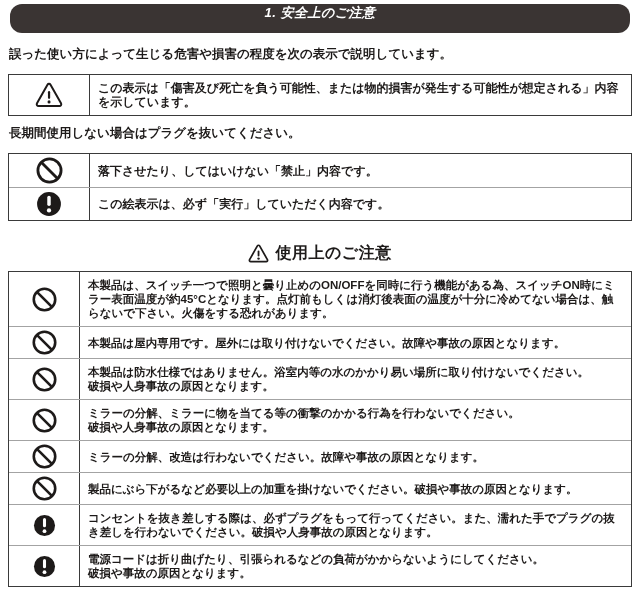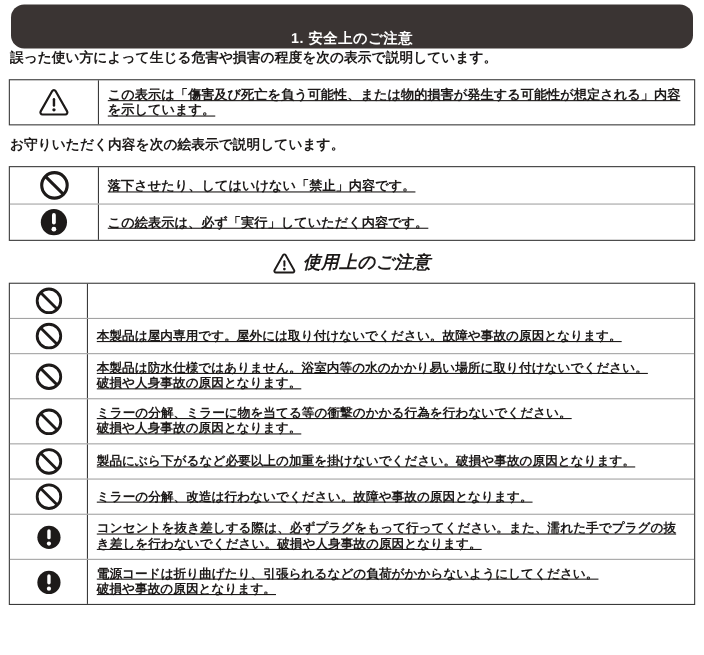--- a/index.html
+++ b/index.html
@@ -12,37 +12,38 @@
     height: 595px;
     font-family: "Liberation Sans", "DejaVu Sans", sans-serif;
     color: #1d1a19;
     position: relative;
     overflow: hidden;
   }
 
   
   .title-bar {
     margin: 4px 10px 0 10px;
-    height: 40px;
+    height: 29px;
     background: #3a3433;
     border-radius: 12px;
     display: flex;
-    align-items: flex-end;
+    align-items: flex-start;
     justify-content: center;
+    font-style: italic;
   }
   .title-bar span {
     color: #ffffff;
     font-size: 13px;
     font-weight: bold;
     letter-spacing: 0.5px;
   }
 
   
   .note {
-    margin: 1px 8px 0 9px;
+    margin: 14px 8px 0 9px;
     font-size: 12.5px;
     font-weight: bold;
     line-height: 15px;
   }
 
   
   .tbl {
     margin: 12px 8px 0 8px;
     border: 1px solid #3a3a3a;
   }
@@ -66,36 +67,34 @@
   }
   .text-cell {
     flex: 1;
     display: flex;
     align-items: center;
     padding: 6px 8px;
     font-size: 11.5px;
     font-weight: 600;
     line-height: 14px;
     white-space: pre-line;
-    text-decoration: underline;
   }
   .tbl.legend .text-cell {
     font-size: 12px;
     min-height: 20px;
   }
   .tbl.legend .trow { min-height: 31px; }
 
   
   .section-title {
-    margin-top: 10px;
+    margin-top: 22px;
     display: flex;
     align-items: center;
     justify-content: center;
     gap: 6px;
-    font-style: italic;
   }
   .section-title .label {
     font-size: 16px;
     font-weight: 800;
     letter-spacing: 0.5px;
   }
 
   .usage { margin-top: 7px; }
 
   svg { display: block; }
@@ -117,21 +116,21 @@
           <path d="M10.7 2.2 L1.7 18.1 a1.6 1.6 0 0 0 1.4 2.4 h17.8 a1.6 1.6 0 0 0 1.4 -2.4 L13.3 2.2 a1.5 1.5 0 0 0 -2.6 0 Z" fill="none" stroke="#1d1a19" stroke-width="1.7" stroke-linejoin="round"></path>
           <rect x="11.1" y="7.6" width="1.9" height="6.8" rx="0.95" fill="#1d1a19"></rect>
           <circle cx="12.05" cy="16.9" r="1.3" fill="#1d1a19"></circle>
         </svg>
       </span>
     </div>
     <div class="text-cell">この表示は「傷害及び死亡を負う可能性、または物的損害が発生する可能性が想定される」内容を示しています。</div>
   </div>
 </div>
 
-<div class="note" style="margin-top:10px;">お守りいただく内容を次の絵表示で説明しています。</div>
+<div class="note" style="margin-top:10px;">長期間使用しない場合はプラグを抜いてください。</div>
 
 <div class="tbl legend">
   <div class="trow">
     <div class="icon-cell">
       <span>
         <svg width="27" height="27" viewBox="0 0 24 24">
           <circle cx="12" cy="12" r="10.3" fill="none" stroke="#1d1a19" stroke-width="2.5"></circle>
           <line x1="4.9" y1="4.9" x2="19.1" y2="19.1" stroke="#1d1a19" stroke-width="2.5"></line>
         </svg>
       </span>
@@ -167,20 +166,21 @@
 
   <div class="trow">
     <div class="icon-cell">
       <span>
         <svg width="25" height="25" viewBox="0 0 24 24">
             <circle cx="12" cy="12" r="10.3" fill="none" stroke="#1d1a19" stroke-width="2.5"></circle>
             <line x1="4.9" y1="4.9" x2="19.1" y2="19.1" stroke="#1d1a19" stroke-width="2.5"></line>
           </svg>
       </span>
     </div>
+    <div class="text-cell">本製品は、スイッチ一つで照明と曇り止めのON/OFFを同時に行う機能がある為、スイッチON時にミラー表面温度が約45°Cとなります。点灯前もしくは消灯後表面の温度が十分に冷めてない場合は、触らないで下さい。火傷をする恐れがあります。</div>
   </div>
 
   <div class="trow">
     <div class="icon-cell">
       <span>
         <svg width="25" height="25" viewBox="0 0 24 24">
             <circle cx="12" cy="12" r="10.3" fill="none" stroke="#1d1a19" stroke-width="2.5"></circle>
             <line x1="4.9" y1="4.9" x2="19.1" y2="19.1" stroke="#1d1a19" stroke-width="2.5"></line>
           </svg>
       </span>
@@ -216,33 +216,33 @@
 
   <div class="trow">
     <div class="icon-cell">
       <span>
         <svg width="25" height="25" viewBox="0 0 24 24">
             <circle cx="12" cy="12" r="10.3" fill="none" stroke="#1d1a19" stroke-width="2.5"></circle>
             <line x1="4.9" y1="4.9" x2="19.1" y2="19.1" stroke="#1d1a19" stroke-width="2.5"></line>
           </svg>
       </span>
     </div>
+    <div class="text-cell">ミラーの分解、改造は行わないでください。故障や事故の原因となります。</div>
+  </div>
+
+  <div class="trow">
+    <div class="icon-cell">
+      <span>
+        <svg width="25" height="25" viewBox="0 0 24 24">
+            <circle cx="12" cy="12" r="10.3" fill="none" stroke="#1d1a19" stroke-width="2.5"></circle>
+            <line x1="4.9" y1="4.9" x2="19.1" y2="19.1" stroke="#1d1a19" stroke-width="2.5"></line>
+          </svg>
+      </span>
+    </div>
     <div class="text-cell">製品にぶら下がるなど必要以上の加重を掛けないでください。破損や事故の原因となります。</div>
-  </div>
-
-  <div class="trow">
-    <div class="icon-cell">
-      <span>
-        <svg width="25" height="25" viewBox="0 0 24 24">
-            <circle cx="12" cy="12" r="10.3" fill="none" stroke="#1d1a19" stroke-width="2.5"></circle>
-            <line x1="4.9" y1="4.9" x2="19.1" y2="19.1" stroke="#1d1a19" stroke-width="2.5"></line>
-          </svg>
-      </span>
-    </div>
-    <div class="text-cell">ミラーの分解、改造は行わないでください。故障や事故の原因となります。</div>
   </div>
 
   <div class="trow">
     <div class="icon-cell">
       <span>
         <svg width="23" height="23" viewBox="0 0 24 24">
             <circle cx="12" cy="12" r="11" fill="#1d1a19"></circle>
             <rect x="10.4" y="4.3" width="3.2" height="9.6" rx="1.6" fill="#ffffff"></rect>
             <circle cx="12" cy="17.9" r="2" fill="#ffffff"></circle>
           </svg>

